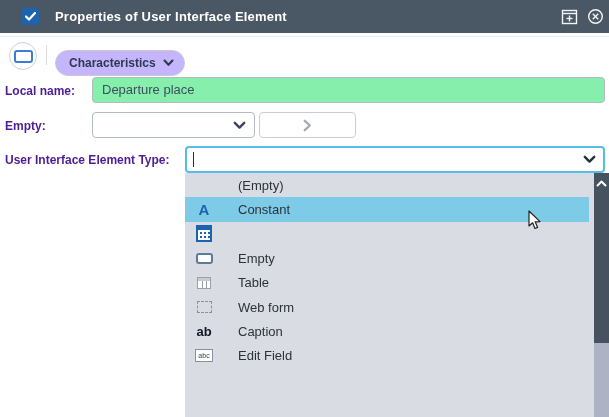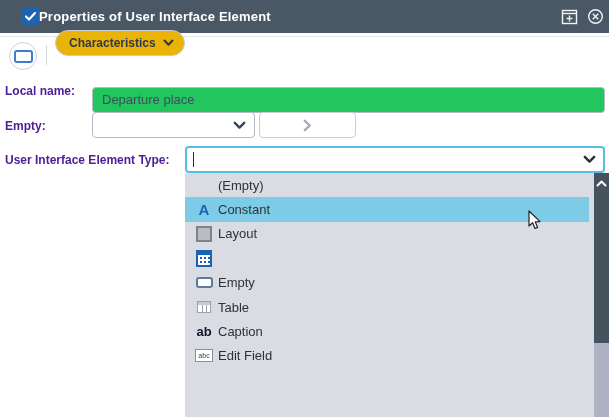--- a/index.html
+++ b/index.html
@@ -13,48 +13,48 @@
   .titlebar{
     position:absolute;left:0;top:0;width:609px;height:33px;
     background:#4a5765;display:flex;align-items:center;
   }
   .check-badge{
     width:17px;height:17px;margin-left:22px;border-radius:3px;
     background:#1e63ae;display:flex;align-items:center;justify-content:center;
     flex:0 0 auto;
   }
   .titlebar-title{
-    color:#ffffff;font-size:13px;font-weight:bold;margin-left:0;
+    color:#ffffff;font-size:13px;font-weight:bold;margin-left:16px;
     letter-spacing:.2px;flex:1 1 auto;white-space:nowrap;
   }
   .titlebar-btn{width:20px;height:20px;display:flex;align-items:center;justify-content:center;cursor:pointer;}
   .titlebar-btn.popout{margin-right:6px;}
   .titlebar-btn.close{margin-right:4px;}
   .hairline{position:absolute;left:0;top:36px;width:609px;height:1px;background:#e4e7eb;}
   
   .tool-circle{
     position:absolute;left:9px;top:42px;width:26px;height:26px;border-radius:50%;
     border:1px solid #cbd1d9;background:#fff;display:flex;align-items:center;justify-content:center;
   }
   .tool-circle .mini-field{width:15px;height:9px;border:2px solid #3d7cd0;border-radius:3px;}
   .tool-divider{position:absolute;left:46px;top:45px;width:1px;height:20px;background:#d8dce1;}
   .pill-btn{
-    position:absolute;left:55px;top:30px;height:24px;border:1px solid #c6ccd4;border-radius:13px;
-    background:#eab308;display:flex;align-items:center;padding:0 10px 0 13px;cursor:pointer;
+    position:absolute;left:55px;top:50px;height:24px;border:1px solid #c6ccd4;border-radius:13px;
+    background:#c4b5fd;display:flex;align-items:center;padding:0 10px 0 13px;cursor:pointer;
   }
   .pill-btn .pill-label{font-size:12px;font-weight:bold;color:#2d3a50;margin-right:7px;}
   
   .form-label{position:absolute;left:5px;font-size:12px;font-weight:bold;color:#4c1d95;white-space:nowrap;}
   .lbl-local{top:84px;}
   .lbl-owner{top:119px;}
   .lbl-type{top:153px;}
   .text-input{
     position:absolute;left:92px;top:77px;width:513px;height:26px;box-sizing:border-box;
-    border:1px solid #b3bac6;border-radius:4px;background:#22c55e;
-    font-size:13px;color:#3e4e60;line-height:24px;padding:0 9px;margin-top:10px;
+    border:1px solid #b3bac6;border-radius:4px;background:#86efac;
+    font-size:13px;color:#3e4e60;line-height:24px;padding:0 9px;
   }
   .owner-select{
     position:absolute;left:92px;top:112px;width:163px;height:26px;box-sizing:border-box;
     border:1px solid #b3bac6;border-radius:4px;background:#fff;
     display:flex;align-items:center;justify-content:flex-end;padding-right:8px;cursor:pointer;
   }
   .owner-go{
     position:absolute;left:259px;top:112px;width:97px;height:26px;box-sizing:border-box;
     border:1px solid #c9ced6;border-radius:4px;background:#fff;
     display:flex;align-items:center;justify-content:center;cursor:pointer;
@@ -66,21 +66,21 @@
   }
   .type-combo .caret{width:1px;height:15px;background:#27313c;margin-left:6px;}
   .type-combo .combo-chevron{margin-left:auto;margin-right:7px;}
   
   .dropdown{
     position:absolute;left:185px;top:173px;width:424px;height:244px;
     background:#d9dce2;overflow:hidden;
   }
   .dd-item{
     height:24.4px;display:flex;align-items:center;padding-left:10px;
-    width:394px;cursor:pointer;
+    width:394px;cursor:pointer;gap:20px;
   }
   .dd-item.hover{background:#7ecbe8;}
   .dd-icon{width:18px;height:17px;margin-right:5px;display:flex;align-items:center;justify-content:center;flex:0 0 auto;}
   .dd-label{font-size:13px;color:#2c323a;white-space:nowrap;}
   
   .ic-constant{color:#1a63b0;font-size:15px;font-weight:bold;line-height:1;}
   .ic-layout{width:12px;height:12px;background:#b9bdc3;border:2px solid #7d838b;}
   .ic-tablelayout{width:12px;height:10px;border:2px solid #1a63b0;border-top:5px solid #1a63b0;
      background-image:radial-gradient(circle,#1a63b0 1px,transparent 1.2px);
      background-size:4px 4px;background-position:1px 1px;background-color:#fff;}
@@ -170,40 +170,40 @@
     <span class="dd-label">(Empty)</span>
   </div>
   <div class="dd-item hover">
     <span class="dd-icon">
         <span class="ic-constant">A</span>
       </span>
     <span class="dd-label">Constant</span>
   </div>
   <div class="dd-item">
     <span class="dd-icon">
-        <span class="ic-layout"></span>
-      </span>
-    <span class="dd-label">Layout</span>
-  </div>
-  <div class="dd-item">
-    <span class="dd-icon">
         <span class="ic-tablelayout"></span>
       </span>
   </div>
   <div class="dd-item">
     <span class="dd-icon">
         <span class="ic-field"></span>
       </span>
     <span class="dd-label">Empty</span>
   </div>
   <div class="dd-item">
     <span class="dd-icon">
         <span class="ic-table"></span>
       </span>
     <span class="dd-label">Table</span>
+  </div>
+  <div class="dd-item">
+    <span class="dd-icon">
+        <span class="ic-webform"></span>
+      </span>
+    <span class="dd-label">Web form</span>
   </div>
   <div class="dd-item">
     <span class="dd-icon">
         <span class="ic-caption">ab</span>
       </span>
     <span class="dd-label">Caption</span>
   </div>
   <div class="dd-item">
     <span class="dd-icon">
         <span class="ic-editfield">abc</span>

